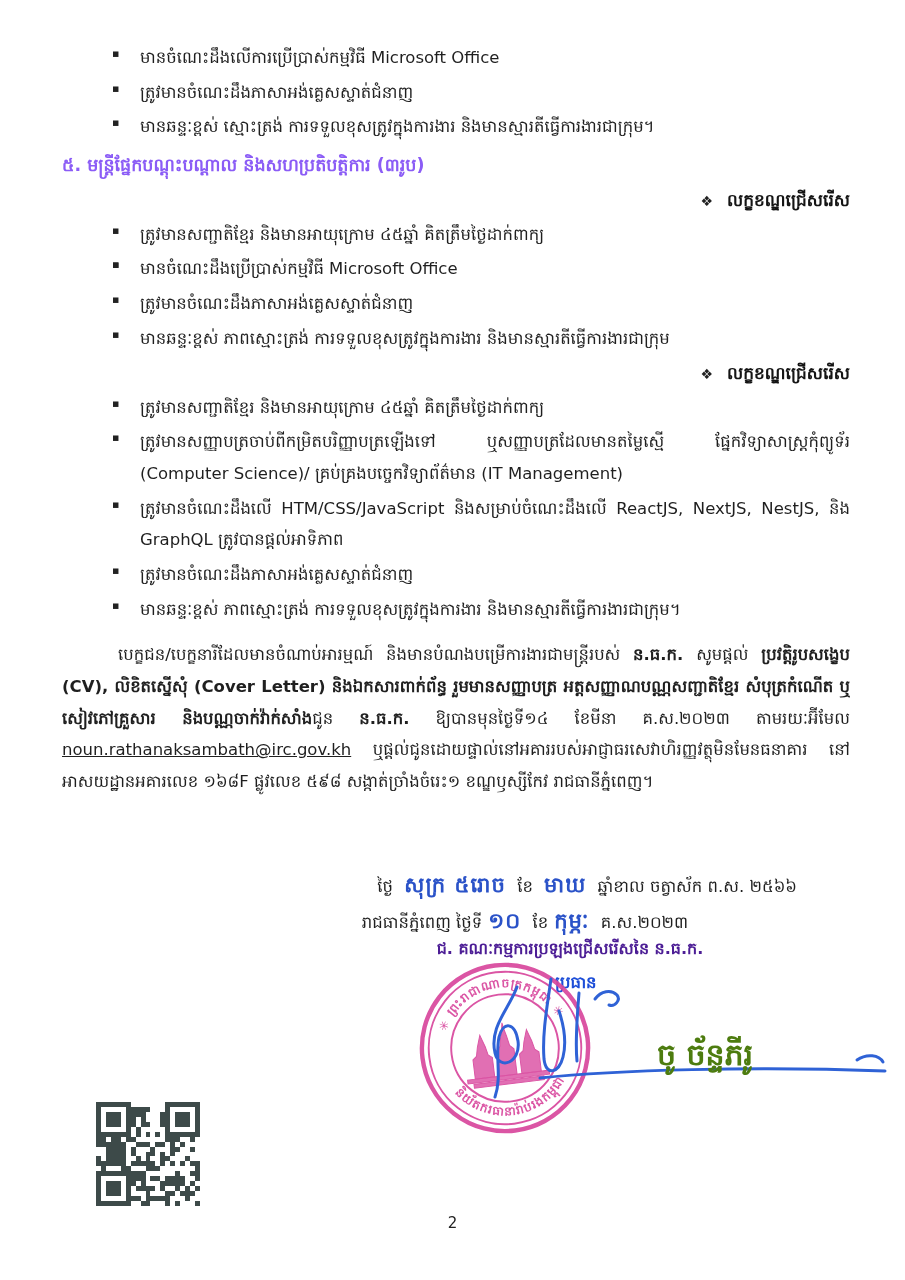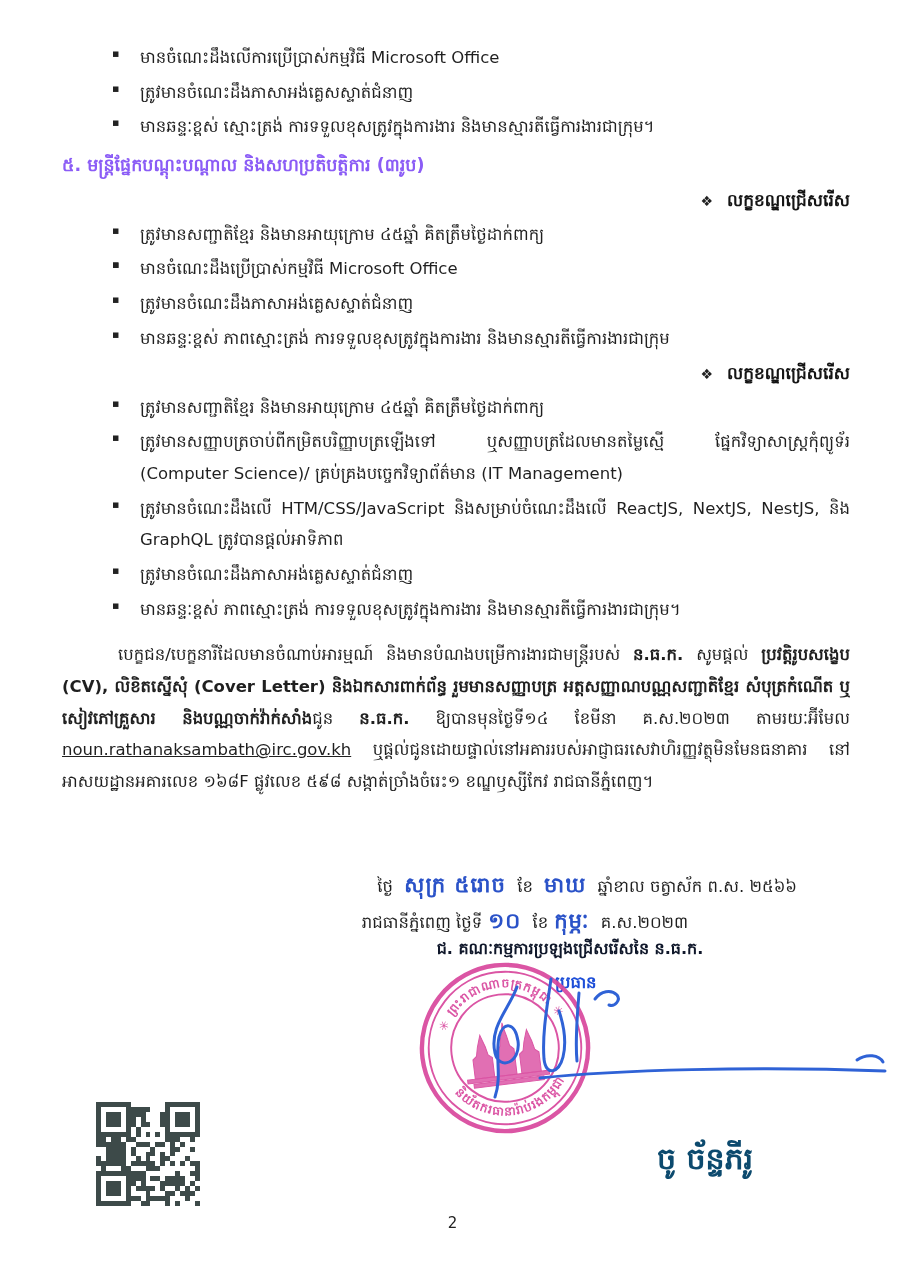--- a/index.html
+++ b/index.html
@@ -20,26 +20,26 @@
   .crit{font-weight:bold;font-size:17px;line-height:1.9;margin:2px 0 2px 43px;color:#141414;text-align:right;}
   .crit .dia{font-size:14px;margin-right:14px;color:#222;}
   .para{font-size:16.5px;line-height:1.92;text-align:justify;margin:14px 0 0 0;text-indent:56px;}
   .b{font-weight:bold;}
   .u{text-decoration:underline;}
   .hw{color:#2a52c8;font-weight:bold;font-size:1.28em;letter-spacing:1px;padding:0 6px;}
 
   
   .date-line1{position:absolute;left:312px;top:868px;width:485px;font-size:16.5px;text-align:right;line-height:1.6;}
   .date-line2{position:absolute;left:285px;top:904px;width:480px;font-size:16.5px;text-align:center;line-height:1.6;}
-  .committee{position:absolute;left:330px;top:938px;width:480px;font-size:16px;font-weight:bold;text-align:center;color:#0f172a;}
+  .committee{position:absolute;left:330px;top:938px;width:480px;font-size:16px;font-weight:bold;text-align:center;color:#4c1d95;}
   .chairman{position:absolute;left:555px;top:972px;width:130px;font-size:16.5px;font-weight:bold;color:#1d4ed8;}
   .stamp{position:absolute;left:417px;top:960px;width:176px;height:176px;transform:rotate(-7deg);opacity:.92;}
   .signature{position:absolute;left:455px;top:965px;width:450px;height:150px;pointer-events:none;}
-  .signer-name{position:absolute;left:590px;top:1136px;width:230px;text-align:center;
-               font-size:30px;font-weight:bold;color:#0c4a6e;line-height:1.5;}
+  .signer-name{position:absolute;left:590px;top:1032px;width:230px;text-align:center;
+               font-size:30px;font-weight:bold;color:#4d7c0f;line-height:1.5;}
 
   
   .qr-label{position:absolute;left:74px;top:1074px;width:260px;font-size:15px;line-height:1.6;color:#1c1c1c;}
   .qr-box{position:absolute;left:96px;top:1102px;width:104px;height:104px;}
   .qr-box svg{width:104px;height:104px;}
 
   .page-num{position:absolute;left:0;top:1214px;width:905px;text-align:center;font-size:15px;color:#222;}
 </style>
 </head>
 <body>

